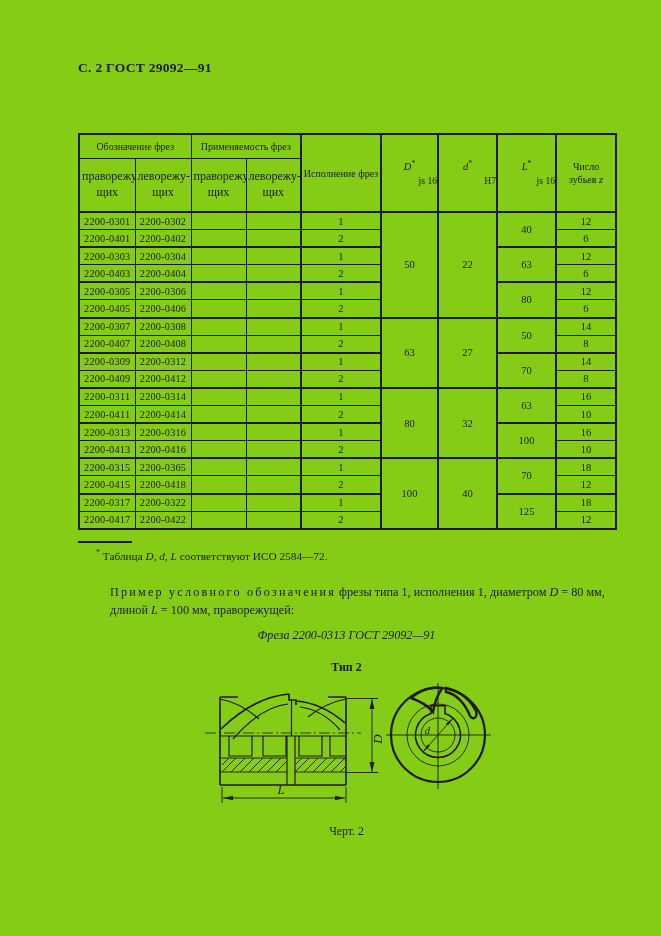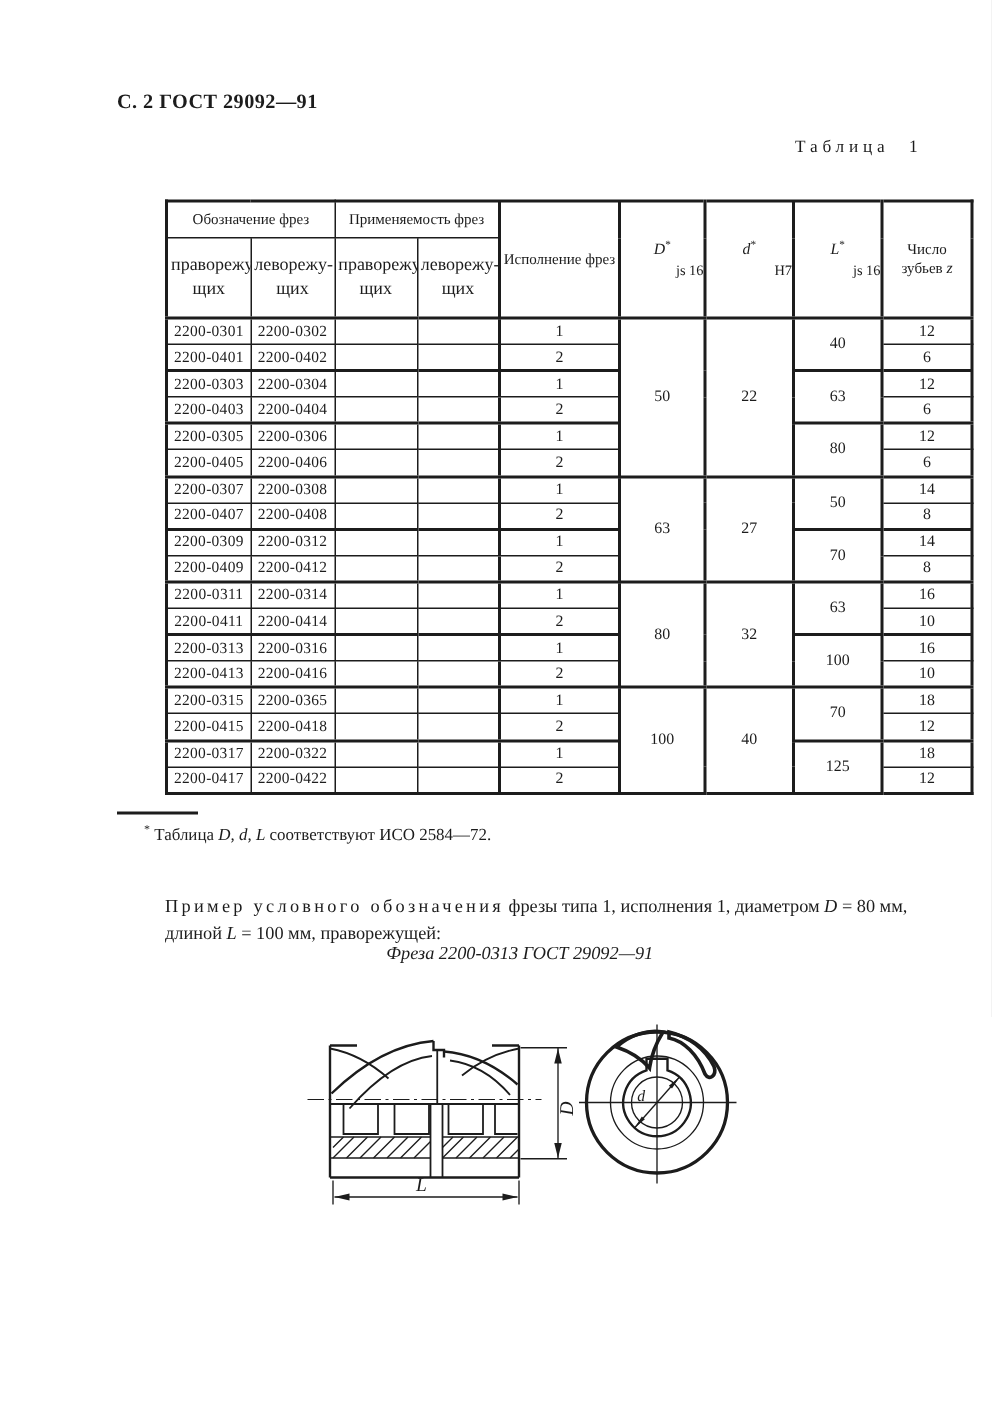--- a/index.html
+++ b/index.html
@@ -1,64 +1,63 @@
 <!DOCTYPE html>
 <html><head>
 <meta charset="utf-8">
 <style>
   html,body{margin:0;padding:0;background:#e9e9e9;}
-  .page{position:relative;width:661px;height:936px;background:#ffffff;overflow:hidden;
+  .page{position:relative;width:661px;height:936px;background:#84cc16;overflow:hidden;
         font-family:"Liberation Serif", serif;color:#1c1c1c;}
   .page-header{position:absolute;left:78px;top:60px;font-weight:bold;font-size:13.5px;letter-spacing:.3px;}
   .table-label{position:absolute;left:78px;width:537px;top:92px;text-align:right;font-size:11.5px;
                letter-spacing:3.2px;word-spacing:7px;}
   .size-title{position:absolute;left:78px;width:537px;top:111px;text-align:center;font-size:11.5px;}
   .ls{letter-spacing:3px;}
   table.gost{position:absolute;left:78px;top:133px;width:537px;border-collapse:collapse;table-layout:fixed;
-             border:2.2px solid #1c1c1c;margin-left:32px;}
+             border:2.2px solid #1c1c1c;}
   table.gost th,table.gost td{border:1px solid #1c1c1c;padding:0;text-align:center;vertical-align:middle;
              font-weight:normal;overflow:hidden;}
   thead tr.top th{height:23px;font-size:10px;}
   thead tr.sub th{height:44px;font-size:12px;line-height:1.3;padding:4px 2px;}
   thead th{line-height:1.3;}
   th.two{font-size:10px;}
   .hl{border-left-width:2px !important;}
   .hb{border-bottom-width:2px !important;}
   .gb{border-bottom-width:2px !important;}
   tbody td{height:16.1px;font-size:10.6px;}
   tbody td.desig{font-size:10.3px;letter-spacing:.2px;}
   tr.pe td{border-bottom-width:2px;}
   .sym{font-style:italic;font-size:10.5px;}
   th sup{font-size:7.5px;font-style:normal;}
   .tol{display:block;font-style:normal;font-size:9.6px;margin-top:1px;text-align:right;}
   .fn-rule{position:absolute;left:78px;top:541px;width:54px;height:2px;background:#1c1c1c;}
   .footnote{position:absolute;left:96px;top:548px;font-size:11.3px;}
   .footnote sup{font-size:8px;}
-  .example{position:absolute;left:78px;top:583px;width:540px;font-size:12.2px;line-height:1.5;margin-top:12px;}
+  .example{position:absolute;left:78px;top:583px;width:540px;font-size:12.2px;line-height:1.5;}
   .example .ind{padding-left:32px;}
   .ls2{letter-spacing:2.2px;}
   .designation{position:absolute;left:78px;width:537px;top:628px;text-align:center;
                font-style:italic;font-size:12.2px;}
   .type-label{position:absolute;left:78px;width:537px;top:660px;text-align:center;font-weight:bold;font-size:12px;}
   .fig-caption{position:absolute;left:78px;width:537px;top:824px;text-align:center;font-size:11.8px;}
   svg.fig{position:absolute;left:185px;top:678px;}
   svg.fig path,svg.fig line,svg.fig circle{fill:none;stroke:#1c1c1c;}
   .sw16{stroke-width:1.6;} .sw12{stroke-width:1.2;} .sw09{stroke-width:.9;} .sw22{stroke-width:2.2;}
   .sw24{stroke-width:2.4;} .cl{stroke-width:.8;stroke-dasharray:11 3 2 3;}
   .arr{fill:#1c1c1c;stroke:none;}
   .dimtxt{font-family:"Liberation Serif",serif;font-style:italic;fill:#1c1c1c;stroke:none;}
 </style>
 </head>
 <body>
 
 <div class="page">
 
   <div class="page-header">С. 2 ГОСТ 29092—91</div>
 
-  <div class="table-label">Таблица 1</div>
 
 
   <table class="gost">
     <colgroup>
       <col style="width:56px">
         <col style="width:56px">
         <col style="width:55px">
         <col style="width:55px">
       <col style="width:80px">
         <col style="width:57px">
@@ -251,20 +250,21 @@
   <div class="fn-rule"></div>
   <div class="footnote"><sup>*</sup> <span>Таблица</span> <i>D, d, L</i> <span>соответствуют ИСО 2584—72.</span></div>
 
   <div class="example">
     <div class="ind"><span class="ls2">Пример условного обозначения</span> <span>фрезы типа 1,  исполнения 1, диаметром</span> <i>D</i> <span>= 80 мм,</span>
     <span>длиной</span> <i>L</i> <span>= 100 мм, праворежущей:</span></div>
   </div>
 
   <div class="designation">Фреза 2200-0313 ГОСТ 29092—91</div>
 
+  <div class="type-label">Тип 2</div>
 
   <svg class="fig" width="335" height="132" viewBox="185 678 335 132">
 
     <g>
       <path class="sw16" d="M220,785 L346,785 M220,697 L220,785 M346,697 L346,785 M220,697 L238,697 M328,697 L346,697"></path>
       <path class="sw16" d="M221,729 Q254,697 289,694"></path>
       <path class="sw16" d="M289,694 L289,700 L296,700 L296,705"></path>
       <path class="sw16" d="M296,701 Q322,703 345,723"></path>
       <path class="sw12" d="M233,739 Q261,707 288,704 M300,707 Q323,710 340,730"></path>
       <path class="sw12" d="M220,699 Q241,703 259,719 M346,699 Q325,703 308,717"></path>
@@ -305,14 +305,15 @@
       <path class="sw24" fill="#fbfbfa" d="M446,688 C459,691 470,699 476,711 C478,717 473,721 470,716 C465,703 456,694 446,692 Z"></path>
       <g>
         <path class="sw09" d="M423,752 L453,718"></path>
         <polygon class="arr" points="453,718 448,725.6 445.9,723.8"></polygon>
         <polygon class="arr" points="423,752 429.9,746.1 427.9,744.3"></polygon>
         <text class="dimtxt" font-size="10.5" x="430" y="734" text-anchor="end">d</text>
       </g>
     </g>
   </svg>
 
+  <div class="fig-caption">Черт. 2</div>
 
 </div>
 
 </body></html>

